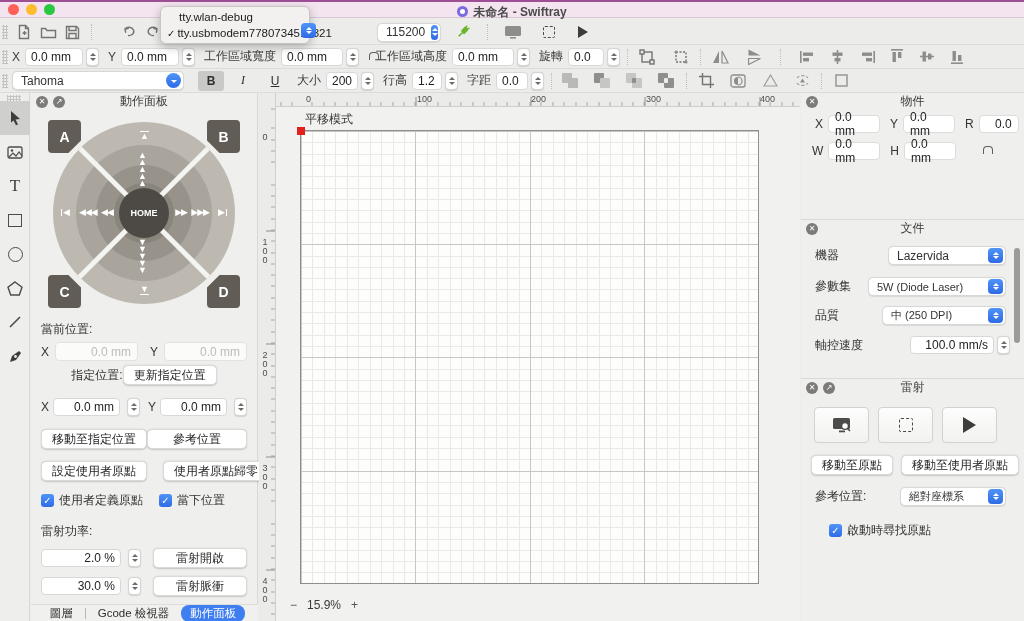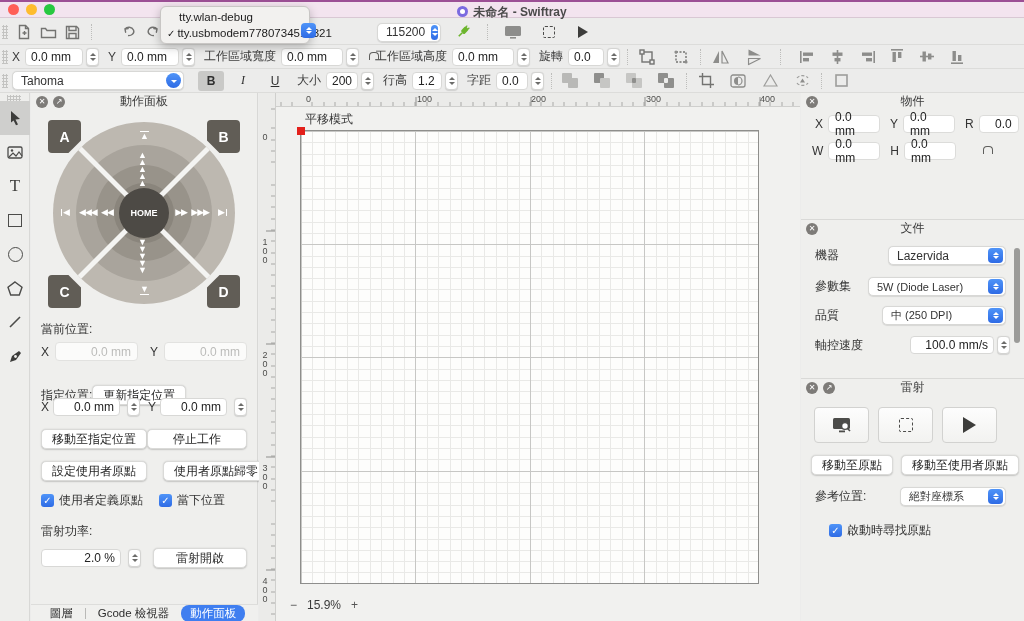--- a/index.html
+++ b/index.html
@@ -599,21 +599,21 @@
     <div class="lp-row" style="top:249px; gap:6px">
       <span>X</span>
       <span class="ro-field">
           <span>0.0 mm</span>
         </span>
       <span style="margin-left:6px">Y</span>
       <span class="ro-field">
           <span>0.0 mm</span>
         </span>
     </div>
-    <div class="lp-row" style="top:292px; justify-content:flex-start">
+    <div class="lp-row" style="top:272px; justify-content:center">
       <span>指定位置:</span>
       <span class="btn">
           <span>更新指定位置</span>
         </span>
     </div>
     <div class="lp-row" style="top:305px; gap:4px">
       <span>X</span>
       <span class="field ralign" style="flex:1">
           <span>0.0 mm</span>
         </span>
@@ -628,21 +628,21 @@
       <span class="stepper">
           <i class="up"></i>
           <i class="dn"></i>
         </span>
     </div>
     <div class="lp-row" style="top:336px; ">
       <span class="btn" style="flex:1">
           <span>移動至指定位置</span>
         </span>
       <span class="btn" style="flex:1">
-          <span>停止工作</span>
+          <span>參考位置</span>
         </span>
     </div>
     <div class="lp-row" style="top:368px; gap:16px">
       <span class="btn" style="flex:1">
           <span>設定使用者原點</span>
         </span>
       <span class="btn" style="flex:1">
           <span>使用者原點歸零</span>
         </span>
     </div>
@@ -658,20 +658,32 @@
     <div class="lp-row" style="top:455px; gap:4px">
       <span class="field ralign" style="width:80px">
           <span>2.0 %</span>
         </span>
       <span class="stepper">
           <i class="up"></i>
           <i class="dn"></i>
         </span>
       <span class="btn" style="flex:1; margin-left:8px">
           <span>雷射開啟</span>
+        </span>
+    </div>
+    <div class="lp-row" style="top:483px; gap:4px">
+      <span class="field ralign" style="width:80px">
+          <span>30.0 %</span>
+        </span>
+      <span class="stepper">
+          <i class="up"></i>
+          <i class="dn"></i>
+        </span>
+      <span class="btn" style="flex:1; margin-left:8px">
+          <span>雷射脈衝</span>
         </span>
     </div>
 
     <div id="tabsbar">
       <span class="tab">圖層</span>
       <span class="tabdiv"></span>
       <span class="tab">Gcode 檢視器</span>
       <span class="tab active">動作面板</span>
     </div>
   </div>

